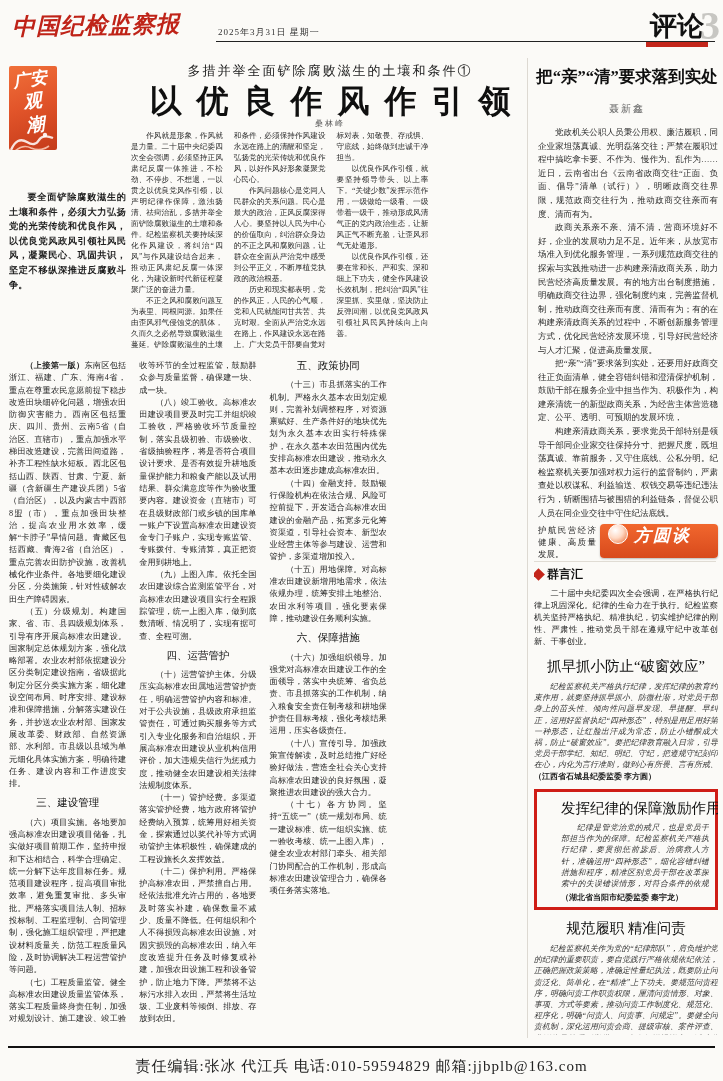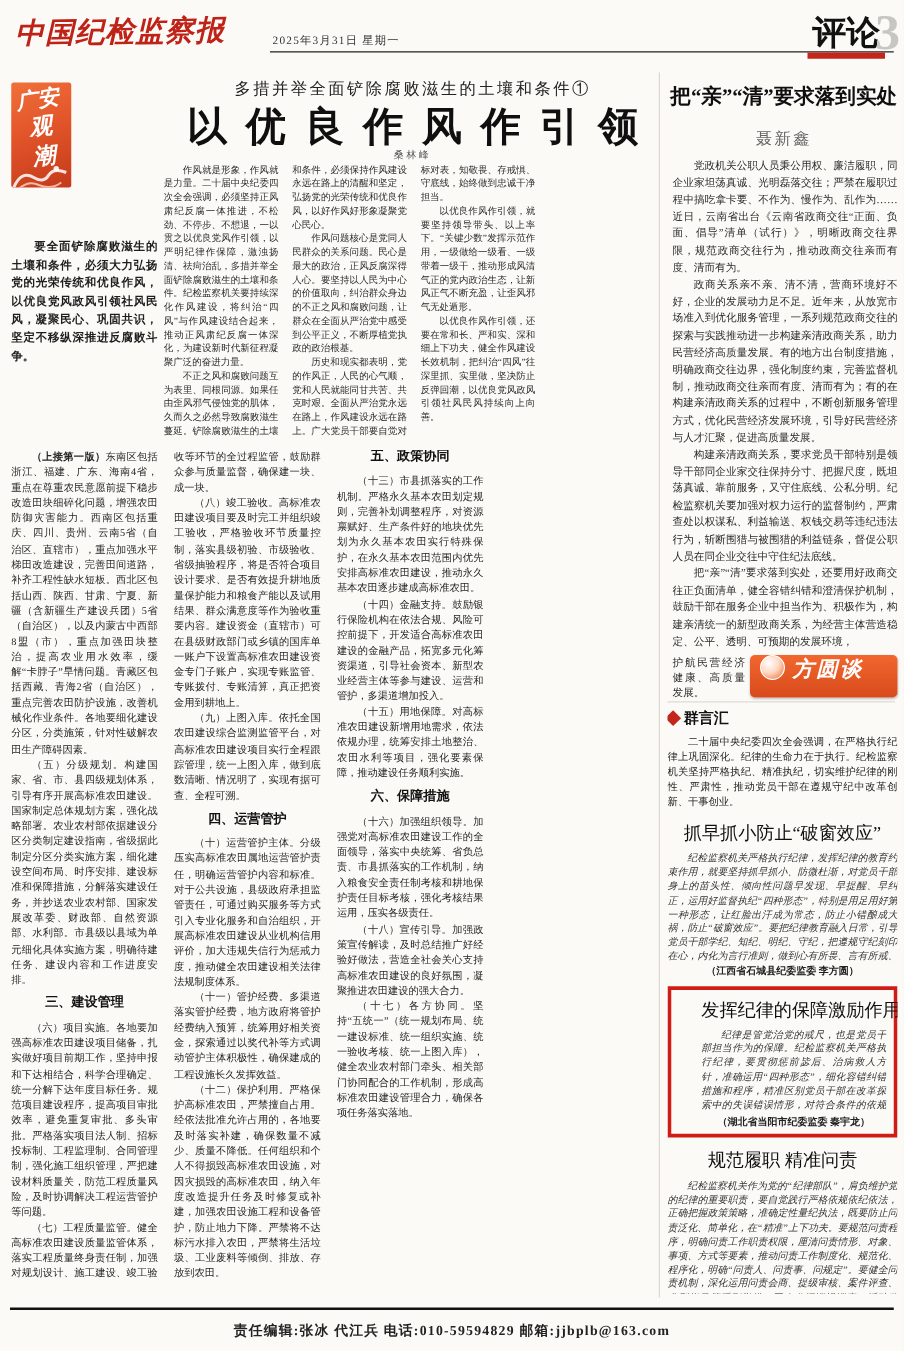--- a/index.html
+++ b/index.html
@@ -60,32 +60,32 @@
     font-size:9.2px; line-height:14.6px; font-weight:bold; text-align:justify;
     color:#1e1e1e; text-indent:2em; overflow:hidden;
   }
 
   
   .doc-body {
     position:absolute; left:9px; top:360px; width:508px; height:678px;
     column-count:4; column-gap:13px; column-fill:auto;
     font-size:8.2px; line-height:12.3px; text-align:justify; color:#262626; overflow:hidden;
   }
-  .sec-head { font-weight:bold; font-size:10.5px; text-align:center; margin:7px 0; text-indent:0;
+  .sec-head { font-weight:normal; font-size:10.5px; text-align:center; margin:7px 0; text-indent:0;
               font-family:"Liberation Serif",serif; color:#111; break-inside:avoid; }
 
   
   .vrule { position:absolute; left:527px; top:58px; width:1px; height:980px; background:#ddd9d2; }
   .hrule-right { position:absolute; left:534px; top:561px; width:182px; height:1px; background:#e0dcd4; }
 
   
   .right-title { position:absolute; left:536px; top:66px; width:182px; text-align:center;
                  font-size:16.5px; font-weight:bold; color:#0f0f0f; white-space:nowrap; }
   .right-author { position:absolute; left:536px; top:102px; width:182px; text-align:center;
-                  font-size:13px; color:#666; letter-spacing:2px; }
+                  font-size:10px; color:#666; letter-spacing:2px; }
   .right-body {
     position:absolute; left:538px; top:126px; width:180px; height:394px;
     font-size:8.5px; line-height:13.6px; text-align:justify; color:#2a2a2a; overflow:hidden;
   }
   .right-body p { margin:0; text-indent:2em; }
   .right-tail {
     position:absolute; left:538px; top:524px; width:58px; height:36px;
     font-size:8.5px; line-height:12px; text-align:justify; color:#2a2a2a; overflow:hidden;
   }
   .fyt-logo {
@@ -105,33 +105,33 @@
   .qyh { position:absolute; left:534px; top:566px; width:184px; height:472px; overflow:hidden; }
   .qyh-label { display:flex; align-items:center; gap:4px; font-size:12px; font-weight:bold; color:#111; }
   .qyh-label .mark { width:9px; height:9px; background:#c3261b; transform:rotate(45deg); display:inline-block; }
   .qyh-intro { margin-top:5px; font-size:8.2px; line-height:12px; text-align:justify;
                text-indent:2em; color:#222; max-height:62px; overflow:hidden; }
   .qyh-art-title { text-align:center; font-size:14.5px; font-weight:normal; color:#0f0f0f;
                    margin:9px 0 5px 0; white-space:nowrap; }
   .qyh-art-body { font-size:7.9px; line-height:11.2px; font-style:italic; text-align:justify;
                   color:#333; overflow:hidden; }
   .qyh-art-body p { margin:0; text-indent:2em; }
-  .byline { font-size:8px; font-weight:bold; text-align:center; color:#222; margin-top:2px; }
+  .byline { font-size:8px; font-weight:bold; text-align:left; color:#222; margin-top:2px; }
   .redbox {
     border:3px solid #cf1d16; margin-top:7px; padding:5px 6px 4px 24px; background:#fbfaf7;
   }
   .redbox .qyh-art-title { margin:2px 0 4px 0; }
   .b1 { max-height:88px; }
   .b2 { max-height:68px; }
   .b3 { max-height:92px; }
 
   
   .foot-rule { position:absolute; left:8px; top:1046px; width:707px; height:2px; background:#111; }
   .footer-line { position:absolute; left:0; top:1057px; width:723px; text-align:center;
-                 font-size:11px; font-weight:bold; color:#222; letter-spacing:1px; }
+                 font-size:15px; font-weight:normal; color:#222; letter-spacing:1px; }
 </style>
 </head>
 <body>
 
 <div id="page">
 
   <div class="masthead">中国纪检监察报</div>
   <div class="pub-date">2025年3月31日 星期一</div>
   <div class="head-rule"></div>
   <div class="section-label">评论</div>
@@ -184,22 +184,22 @@
     </div>
 
   <div class="vrule"></div>
   <div class="hrule-right"></div>
 
   <div class="right-title">把“亲”“清”要求落到实处</div>
   <div class="right-author">聂新鑫</div>
   <div class="right-body">
       <p>党政机关公职人员秉公用权、廉洁履职，同企业家坦荡真诚、光明磊落交往；严禁在履职过程中搞吃拿卡要、不作为、慢作为、乱作为……近日，云南省出台《云南省政商交往“正面、负面、倡导”清单（试行）》，明晰政商交往界限，规范政商交往行为，推动政商交往亲而有度、清而有为。</p>
       <p>政商关系亲不亲、清不清，营商环境好不好，企业的发展动力足不足。近年来，从放宽市场准入到优化服务管理，一系列规范政商交往的探索与实践推动进一步构建亲清政商关系，助力民营经济高质量发展。有的地方出台制度措施，明确政商交往边界，强化制度约束，完善监督机制，推动政商交往亲而有度、清而有为；有的在构建亲清政商关系的过程中，不断创新服务管理方式，优化民营经济发展环境，引导好民营经济与人才汇聚，促进高质量发展。</p>
+      <p>把“亲”“清”要求落到实处，还要用好政商交往正负面清单，健全容错纠错和澄清保护机制，鼓励干部在服务企业中担当作为、积极作为，构建亲清统一的新型政商关系，为经营主体营造稳定、公平、透明、可预期的发展环境，</p>
       <p>构建亲清政商关系，要求党员干部特别是领导干部同企业家交往保持分寸、把握尺度，既坦荡真诚、靠前服务，又守住底线、公私分明。纪检监察机关要加强对权力运行的监督制约，严肃查处以权谋私、利益输送、权钱交易等违纪违法行为，斩断围猎与被围猎的利益链条，督促公职人员在同企业交往中守住纪法底线。</p>
-      <p>把“亲”“清”要求落到实处，还要用好政商交往正负面清单，健全容错纠错和澄清保护机制，鼓励干部在服务企业中担当作为、积极作为，构建亲清统一的新型政商关系，为经营主体营造稳定、公平、透明、可预期的发展环境，</p>
     </div>
   <div class="right-tail">护航民营经济健康、高质量发展。</div>
   <div class="fyt-logo">
     <span class="sphere"></span>
     <span class="txt">方圆谈</span>
   </div>
 
   <div class="qyh">
     <div class="qyh-label">
       <span class="mark"></span>

